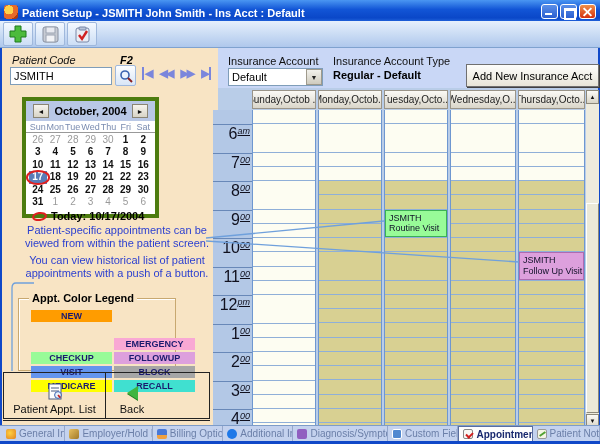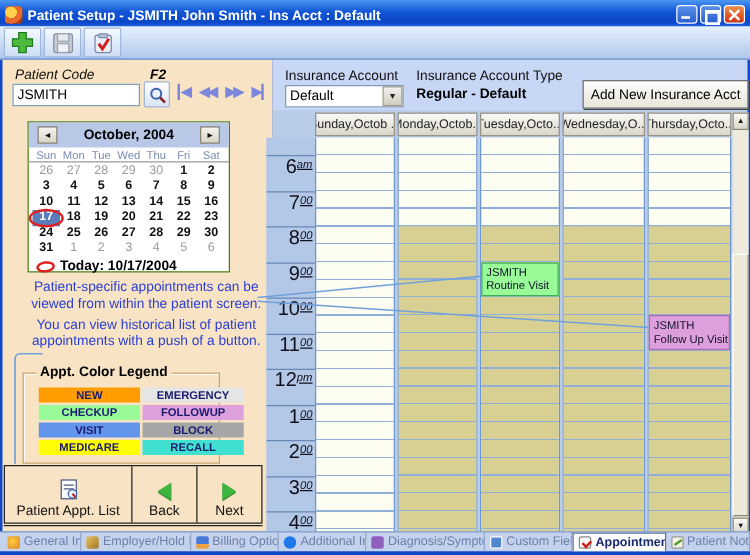--- a/index.html
+++ b/index.html
@@ -51,21 +51,21 @@
     font-size:11px;display:flex;align-items:center;padding-left:3px;}
   #ins-select .dd{margin-left:auto;width:16px;height:16px;background:linear-gradient(to bottom,#F2F1EC,#CFCBBE);
     border:1px solid #9F9A8C;display:flex;align-items:center;justify-content:center;font-size:7px;color:#222;}
   #ins-type-label{position:absolute;left:115px;top:7px;}
   #ins-type-value{position:absolute;left:115px;top:21px;font-weight:bold;font-size:11px;}
   #add-ins-btn{position:absolute;left:220px;top:16px;width:133px;height:23px;
     background:linear-gradient(to bottom,#FDFDFB,#E8E5D8);border:1px solid #707070;
     box-shadow:1px 1px 0 #404040;font-size:11px;display:flex;align-items:center;justify-content:center;margin-left:28px;}
 
   
-  #calendar{position:absolute;left:20px;top:49px;width:162px;height:121px;background:#fff;border:1px solid #4d7c0f;}
+  #calendar{position:absolute;left:20px;top:49px;width:137px;height:121px;background:#fff;border:4px solid #4d7c0f;}
   #cal-head{height:20px;background:#B9C8E6;display:flex;align-items:center;justify-content:center;position:relative;}
   #cal-month{font-size:11px;font-weight:bold;}
   .cal-arrow{position:absolute;top:3px;width:16px;height:14px;background:linear-gradient(to bottom,#F6F4EE,#D8D4C6);
     border:1px solid #8A8574;font-size:7px;display:flex;align-items:center;justify-content:center;color:#111;}
   #cal-prev{left:7px;} #cal-next{right:7px;}
   #cal-dow{display:grid;grid-template-columns:repeat(7,1fr);border-bottom:1px solid #999;padding:1px 3px 0 3px;}
   #cal-dow span{font-size:9px;color:#7A8CB0;text-align:center;}
   #cal-dates{display:grid;grid-template-columns:repeat(7,1fr);padding:1px 3px;}
   .cal-cell{position:relative;font-size:10px;font-weight:bold;color:#111;text-align:center;height:12.4px;line-height:12px;}
   .cal-cell.muted{color:#9A9A9A;font-weight:normal;}
@@ -275,21 +275,21 @@
       </div>
     </div>
 
     <div id="info-p1" class="info-p">Patient-specific appointments can be viewed from within the patient screen.</div>
     <div id="info-p2" class="info-p">You can view historical list of patient appointments with a push of a button.</div>
 
     <div id="legend">
       <span id="legend-title">Appt. Color Legend</span>
       <div id="legend-grid">
           <div class="leg-cell" style="background: rgb(255, 156, 0);">NEW</div>
-          <div class="leg-cell" style="background: #e5e5e5;">EMERGENCY</div>
+          <div class="leg-cell" style="background: #f9a8d4; margin-top: 28px;">EMERGENCY</div>
           <div class="leg-cell" style="background: rgb(152, 251, 152);">CHECKUP</div>
           <div class="leg-cell" style="background: rgb(221, 160, 221);">FOLLOWUP</div>
           <div class="leg-cell" style="background: rgb(100, 149, 237);">VISIT</div>
           <div class="leg-cell" style="background: rgb(166, 166, 166);">BLOCK</div>
           <div class="leg-cell" style="background: rgb(255, 255, 0);">MEDICARE</div>
           <div class="leg-cell" style="background: rgb(64, 224, 208);">RECALL</div>
         </div>
     </div>
 
     <div id="btn-row">
@@ -300,24 +300,20 @@
           <line x1="4" y1="8" x2="12" y2="8" stroke="#4A5A80"></line>
           <circle cx="11" cy="12" r="3.4" fill="#E8F0FA" stroke="#3A62B0"></circle>
           <path d="M11 12l2.3 2.6" stroke="#C02020" stroke-width="1.6"></path>
         </svg>
         <span>Patient Appt. List</span>
       </div>
       <div id="btn-back" class="big-btn">
         <span class="garrow left"></span>
         <span>Back</span>
       </div>
-      <div id="btn-next" class="big-btn">
-        <span class="garrow right"></span>
-        <span>Next</span>
-      </div>
     </div>
     <div id="btn-row-underline"></div>
   </div>
 
   <div id="sched-layer">
       <div class="day-head" style="left: 252px; top: 90px; width: 64px;">Sunday,Octob ...</div>
       <div class="day-head" style="left: 318px; top: 90px; width: 64px;">Monday,Octob...</div>
       <div class="day-head" style="left: 384px; top: 90px; width: 64px;">Tuesday,Octo...</div>
       <div class="day-head" style="left: 450px; top: 90px; width: 66px;">Wednesday,O...</div>
       <div class="day-head" style="left: 518px; top: 90px; width: 67px;">Thursday,Octo...</div>

